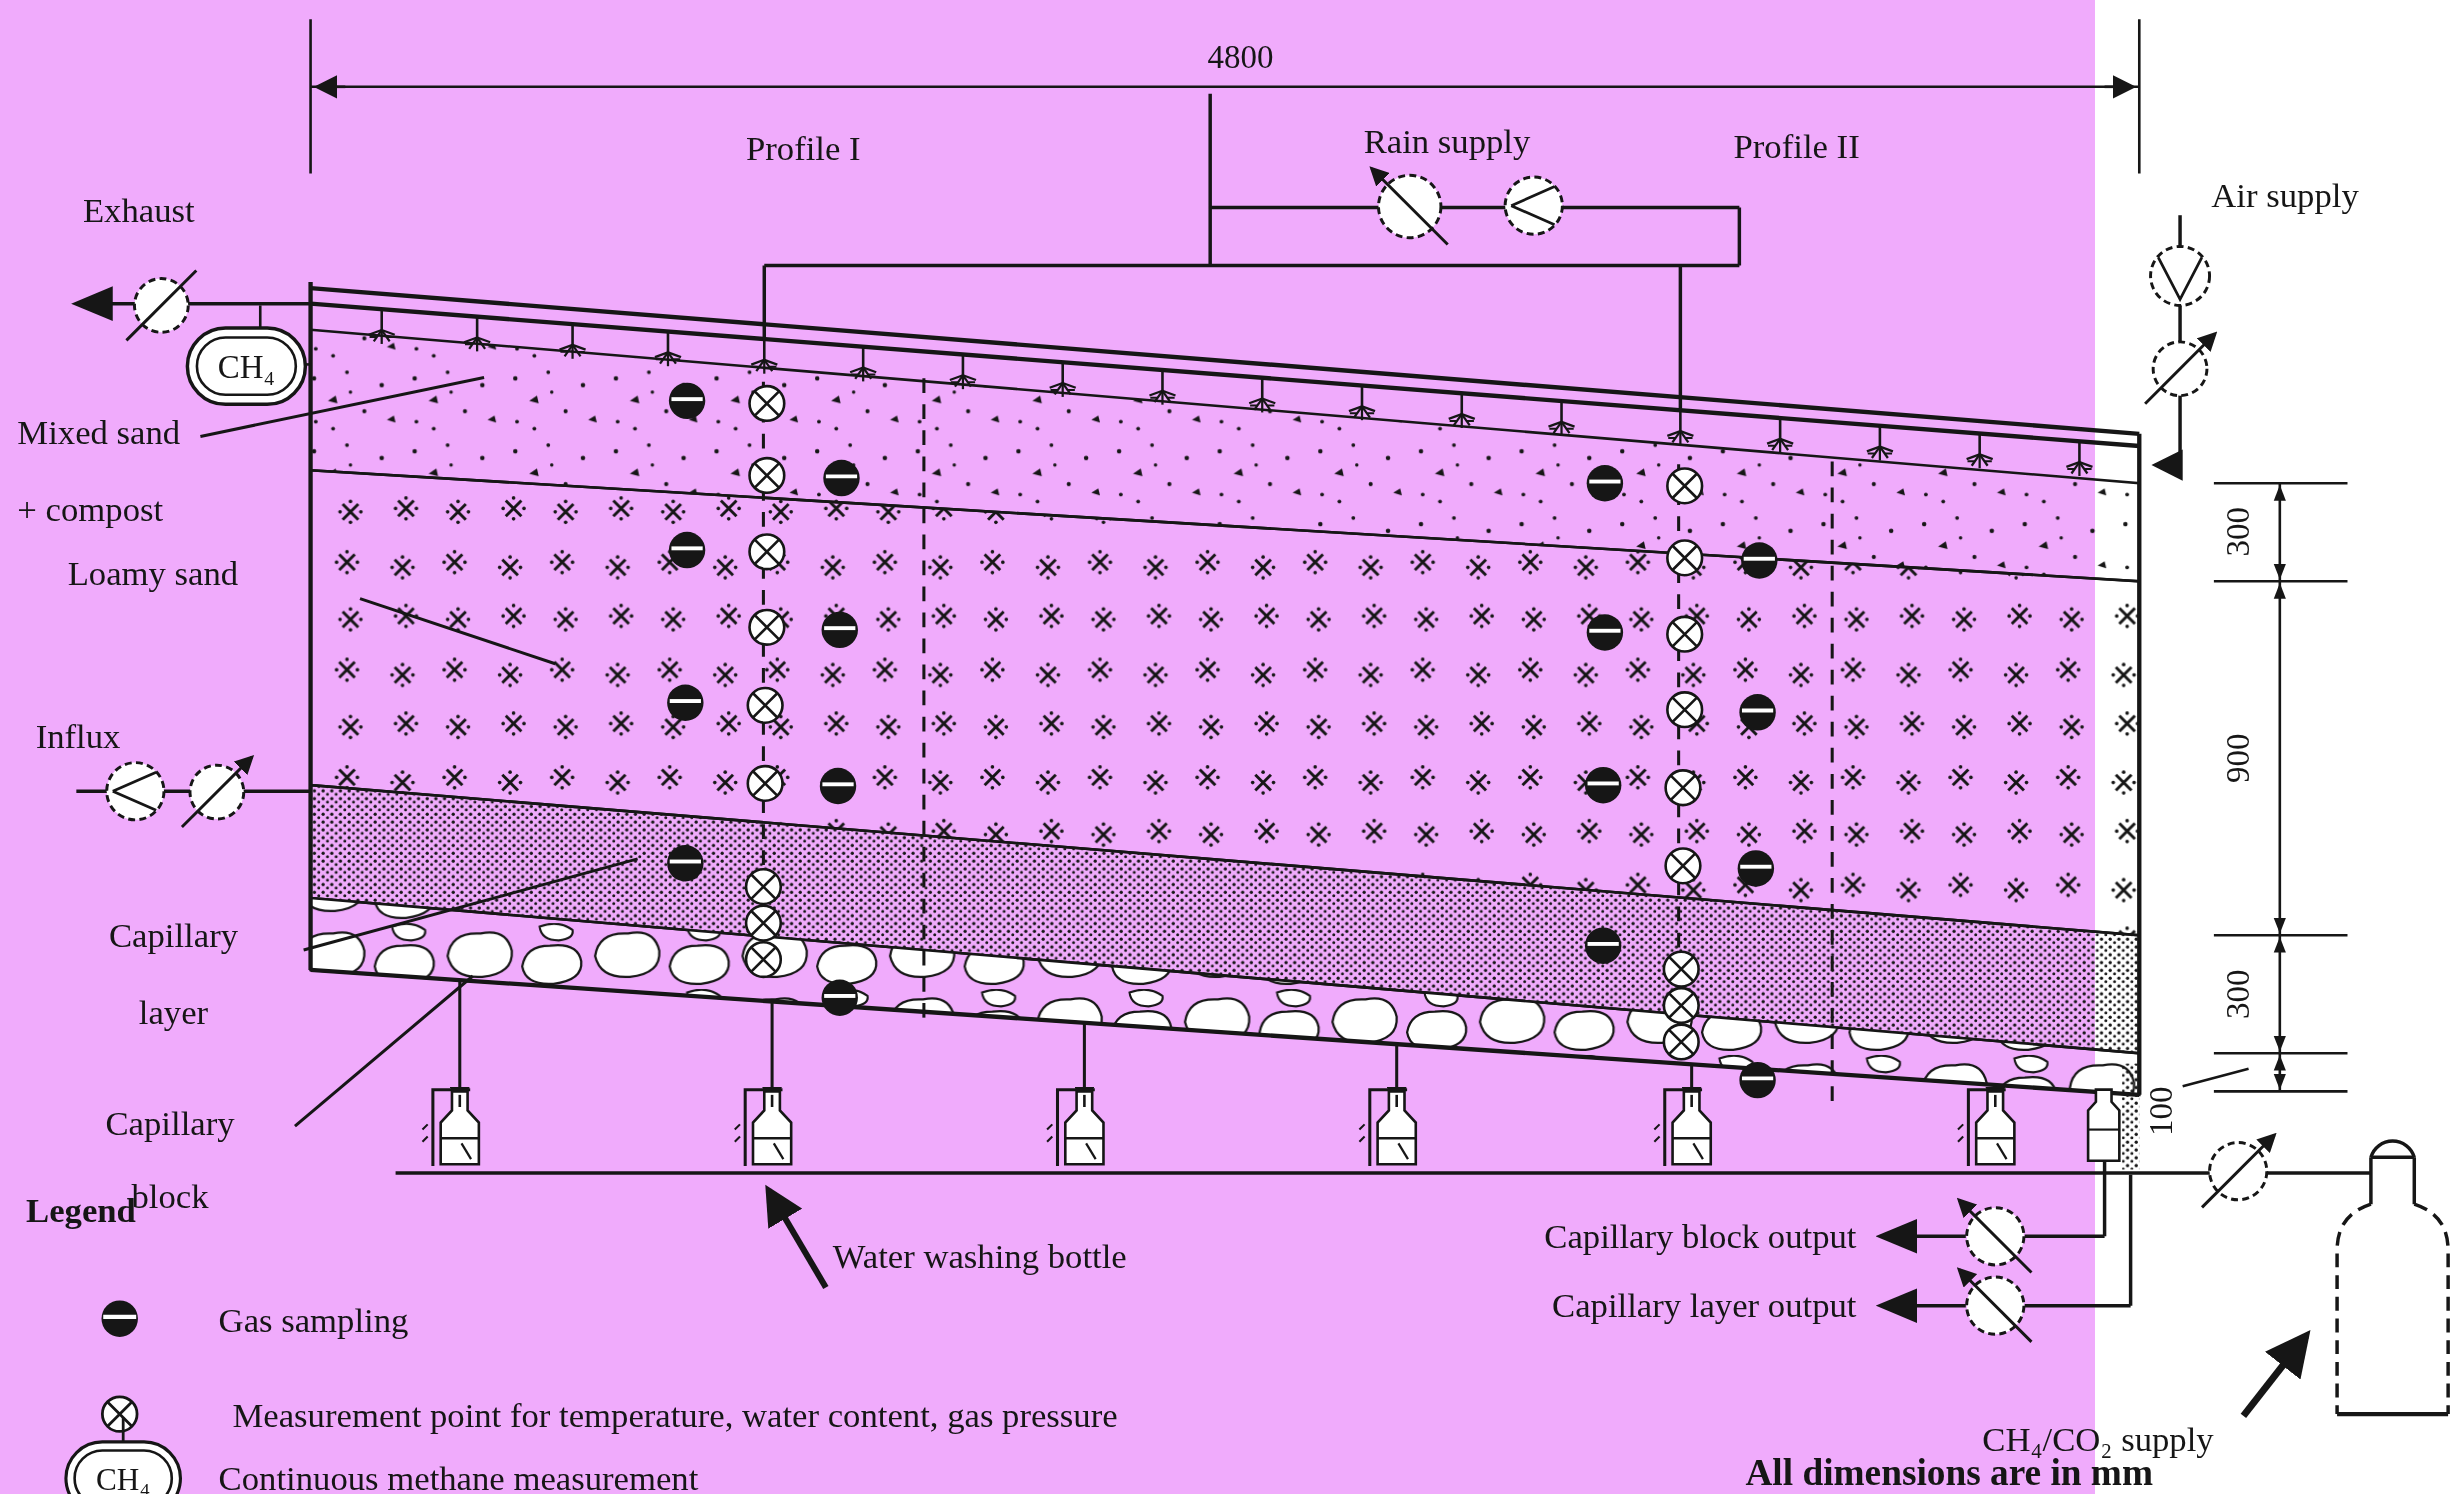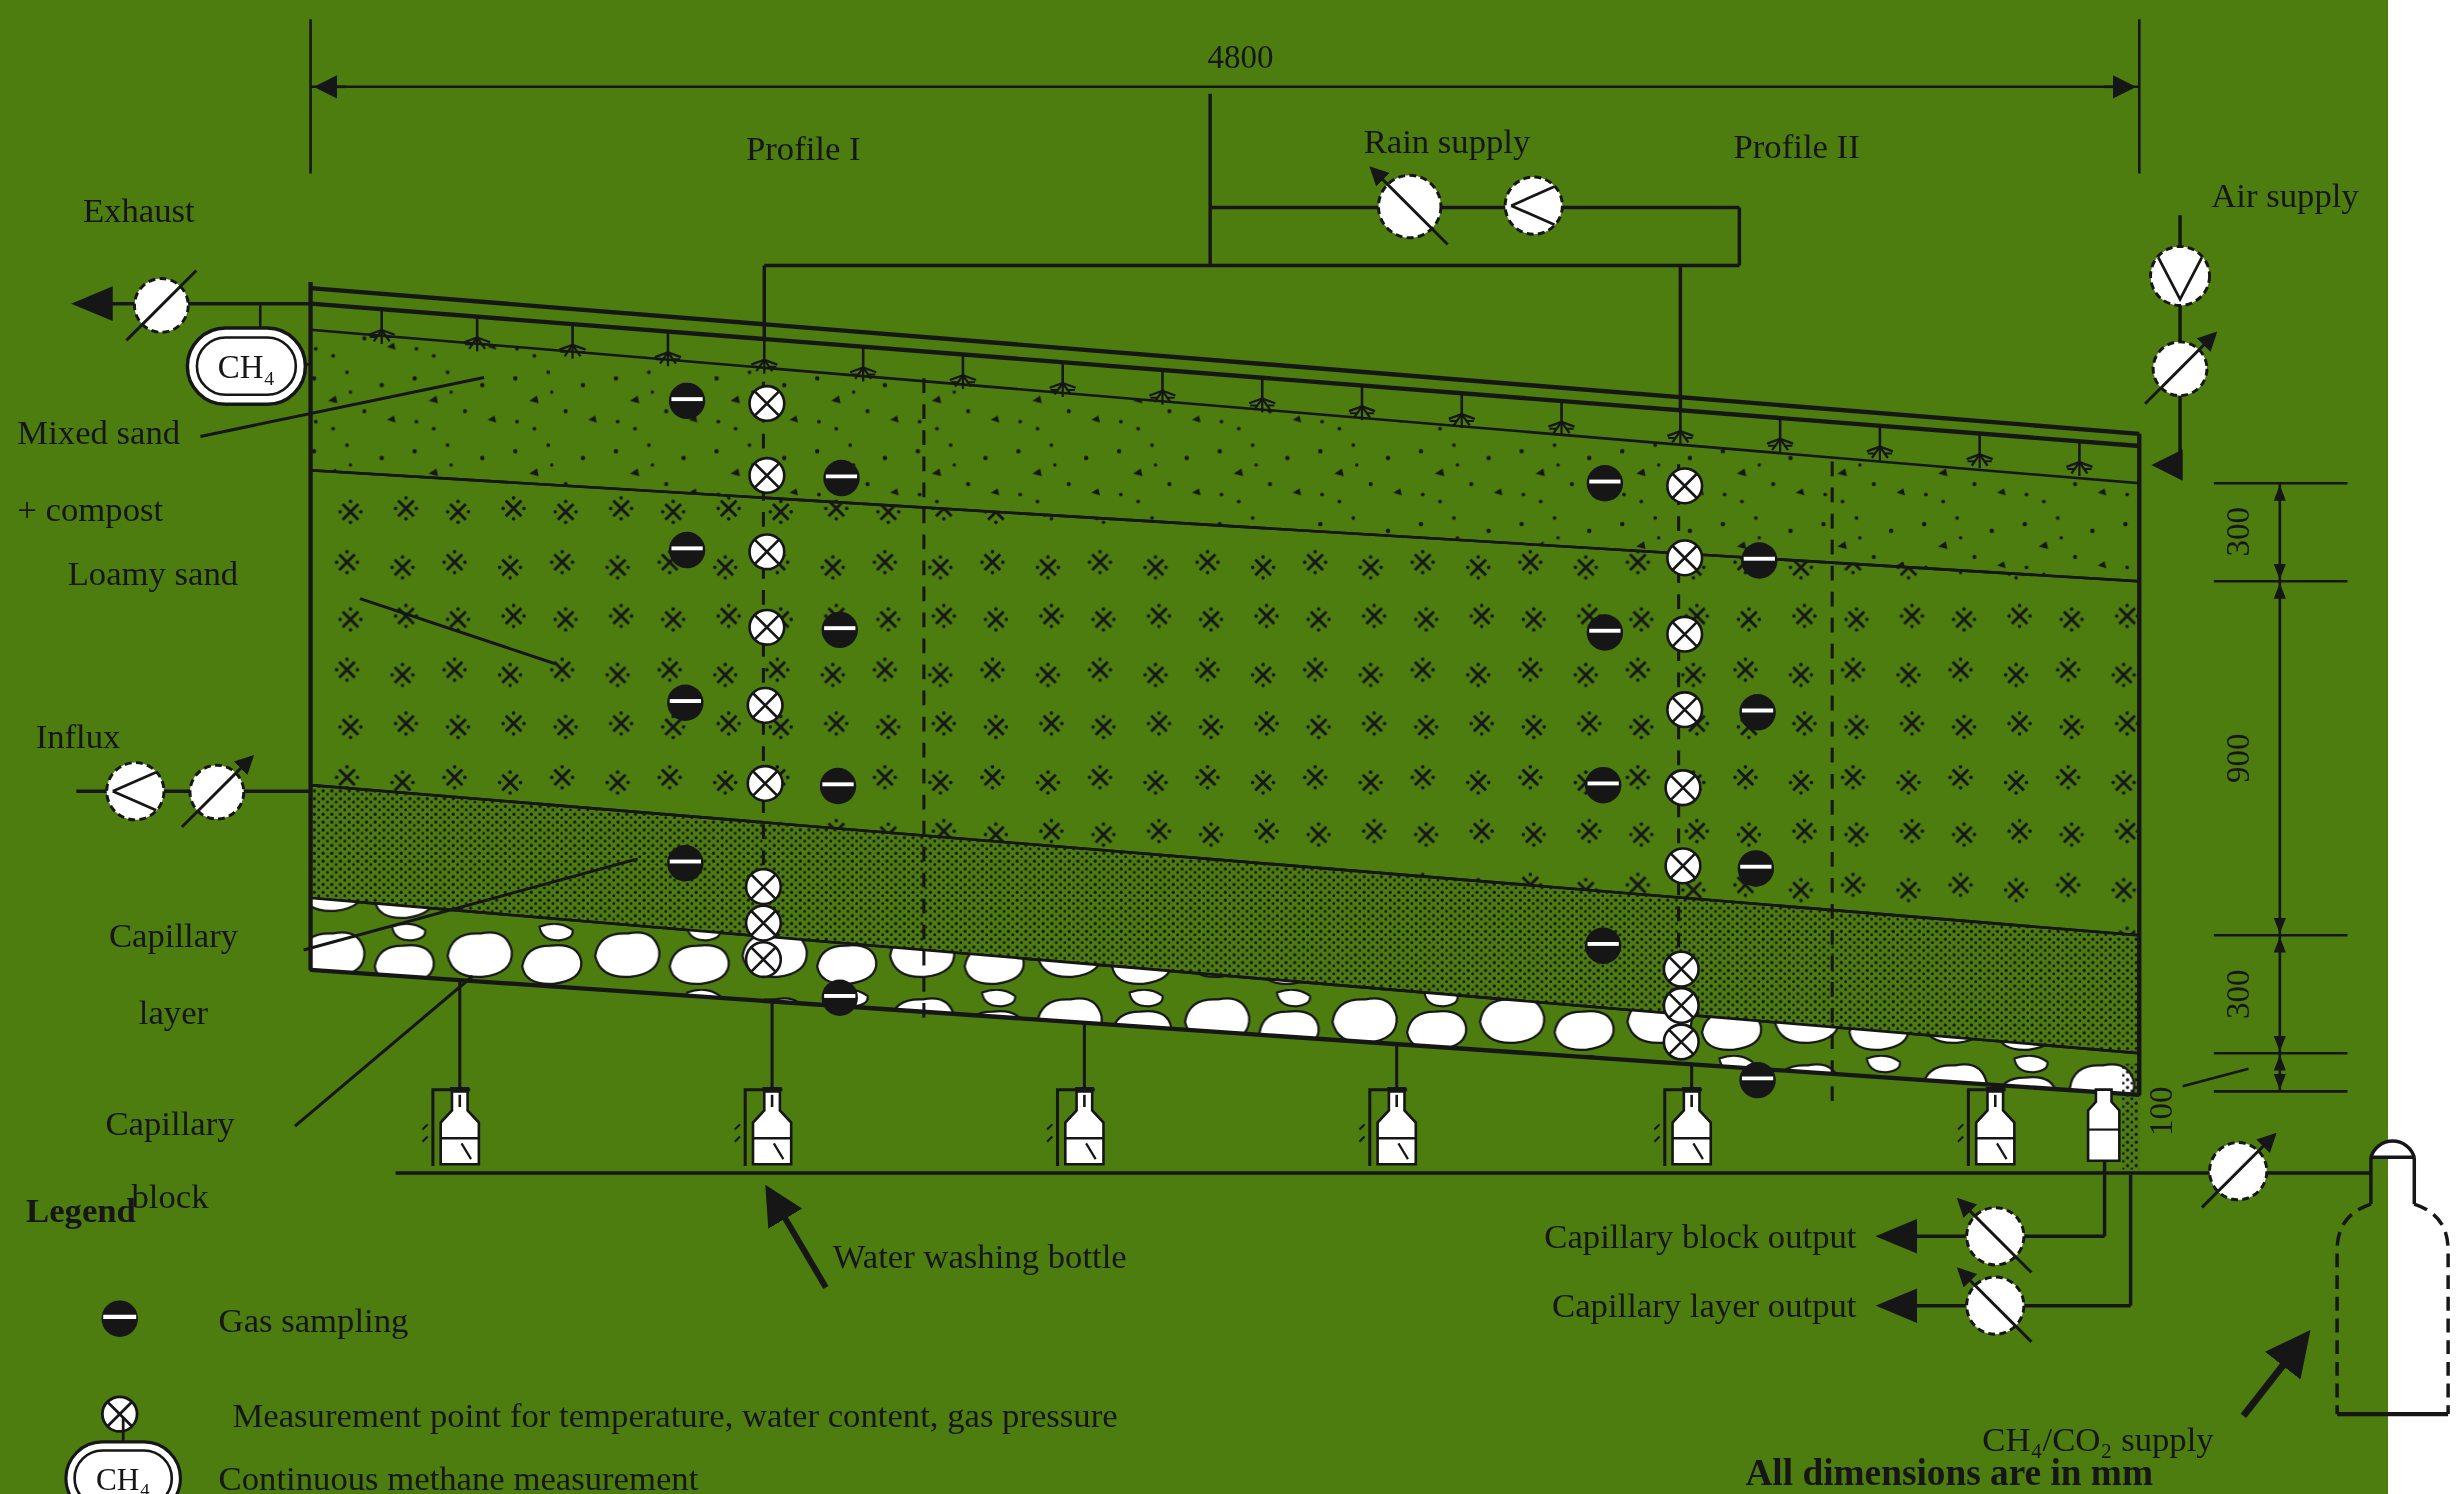--- a/index.html
+++ b/index.html
@@ -1,16 +1,16 @@
 <!DOCTYPE html>
 <html style="font-size:14px"><head>
 <meta charset="utf-8">
 <style>
   html,body{margin:0;padding:0;background:#ffffff;}
-  .stage{width:2388px;height:1494px;position:relative;background:#4d7c0f;}
+  .stage{width:2095px;height:1494px;position:relative;background:#f0abfc;}
   svg{display:block;}
   text{font-family:"Liberation Serif","DejaVu Serif",serif;fill:#161616;}
   .lbl{font-size:40px;}
   .lbl-sm{font-size:38px;}
   .bold{font-weight:bold;}
   .pipe{stroke:#161616;stroke-width:4;fill:none;}
   .pipe-thin{stroke:#161616;stroke-width:3;fill:none;}
   .edge{stroke:#161616;stroke-width:5;fill:none;}
   .leader{stroke:#161616;stroke-width:3.5;fill:none;}
   .dim{stroke:#161616;stroke-width:3;fill:none;}

